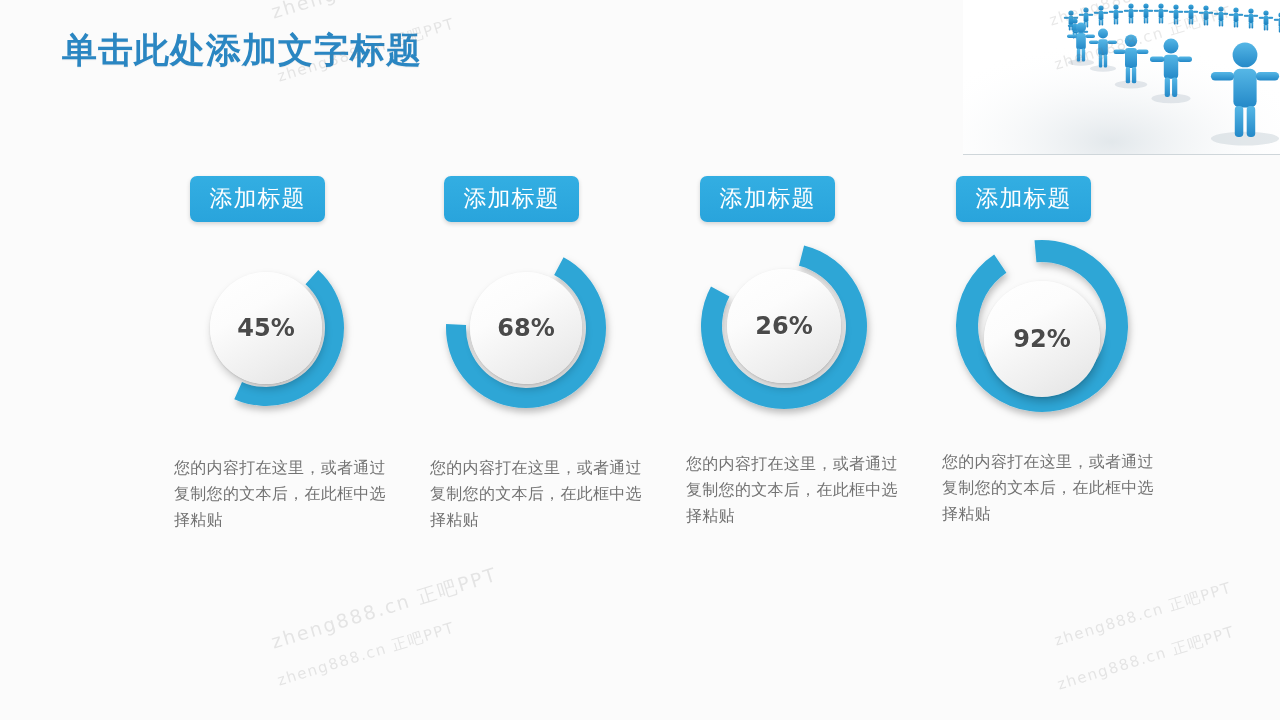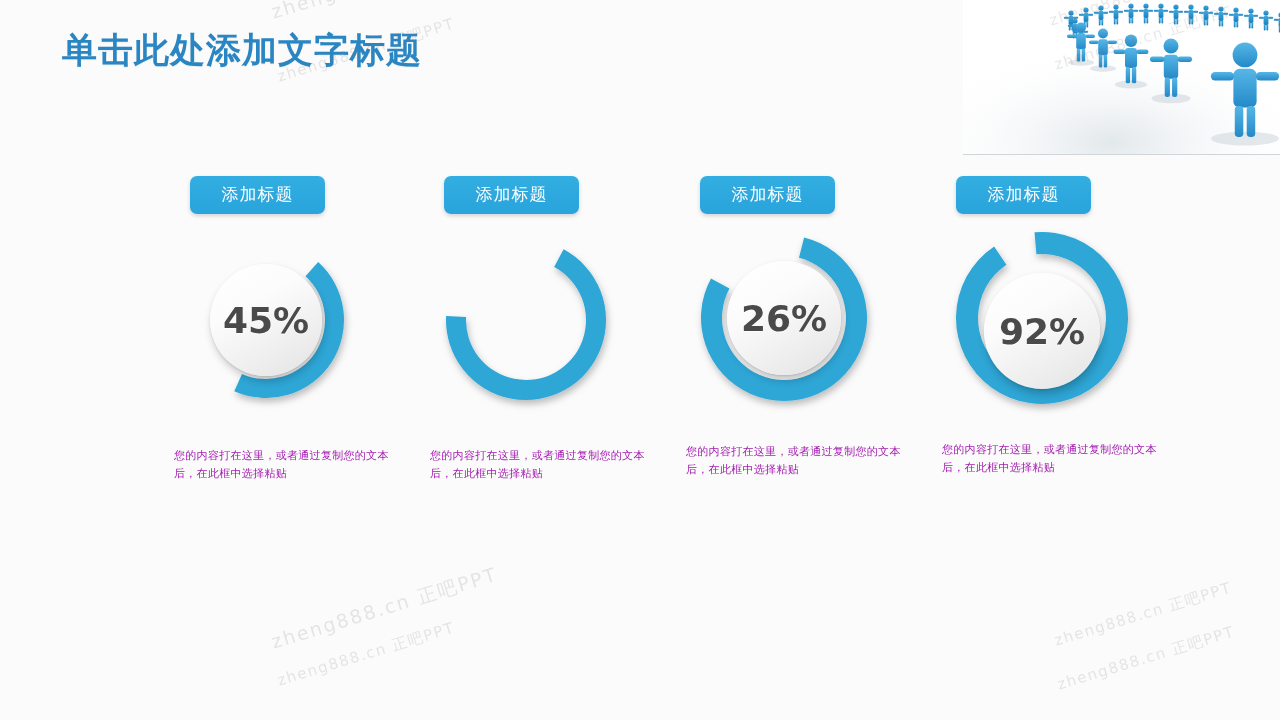--- a/index.html
+++ b/index.html
@@ -64,21 +64,21 @@
   .col.c3 { left: 930px; }
 
   
   .badge {
     display: inline-block;
     min-width: 135px;
     padding: 7px 16px 8px;
     border-radius: 7px;
     background: linear-gradient(180deg, #33aee2 0%, #29a4dc 100%);
     color: #ffffff;
-    font-size: 17px;
+    font-size: 23px;
     text-align: center;
     letter-spacing: 1px;
     box-shadow: 0 2px 4px rgba(0,0,0,0.16);
     margin-left: 22px;
   }
   .col.c1 .badge { margin-left: 22px; }
   .col.c2 .badge { margin-left: 24px; }
   .col.c3 .badge { margin-left: 26px; }
 
   
@@ -107,35 +107,35 @@
     background:
       linear-gradient(150deg, #ffffff 0%, #fcfcfc 35%, #eeeeee 72%, #e2e2e2 100%);
     box-shadow:
       2px 5px 9px rgba(0,0,0,0.22),
       0 1px 2px rgba(0,0,0,0.10);
     display: flex;
     align-items: center;
     justify-content: center;
   }
   .pct {
-    font-size: 36px;
+    font-size: 24px;
     font-weight: bold;
     color: #4a4a4a;
     letter-spacing: 0px;
     text-shadow: 0 1px 0 rgba(255,255,255,0.75);
   }
 
   
   .body-copy {
     margin-top: 36px;
     margin-left: 6px;
     width: 228px;
-    font-size: 11px;
+    font-size: 16px;
     line-height: 1.62;
-    color: #a21caf;
+    color: #737373;
     letter-spacing: 0.3px;
   }
   .col.c1 .body-copy { margin-left: 8px; }
   .col.c2 .body-copy { margin-left: 10px; }
   .col.c3 .body-copy { margin-left: 12px; }
 
   
   .wm {
     position: absolute;
     color: rgba(120,120,120,0.17);
@@ -270,20 +270,23 @@
       <div class="badge">添加标题</div>
       <div class="donut-wrap">
         <svg class="donut-svg" viewBox="0 0 190 175">
           <defs>
             <filter id="ds2" x="-45%" y="-45%" width="190%" height="190%">
               <feDropShadow dx="1.5" dy="4" stdDeviation="3.5" flood-color="#000" flood-opacity="0.26"></feDropShadow>
             </filter>
           </defs>
           <path id="arc2" fill="#2fa6d6" filter="url(#ds2)" d="M 129.55772502287127 13.364192571285855 A 80 80 0 1 1 12.09550901268527 80.09201841635094 L 32.071631759513956 81.06901381226321 A 60 60 0 1 0 120.16829376715344 31.023144428464384 Z"></path>
         </svg>
+        <div class="inner-disc" id="disc2" style="width: 112px; height: 112px; left: 36px; top: 28px;">
+          <span class="pct">68%</span>
+        </div>
       </div>
       <div class="body-copy">您的内容打在这里，或者通过复制您的文本后，在此框中选择粘贴</div>
     </div>
 
     <div class="col c2">
       <div class="badge">添加标题</div>
       <div class="donut-wrap">
         <svg class="donut-svg" viewBox="0 0 190 175">
           <defs>
             <filter id="ds3" x="-45%" y="-45%" width="190%" height="190%">

